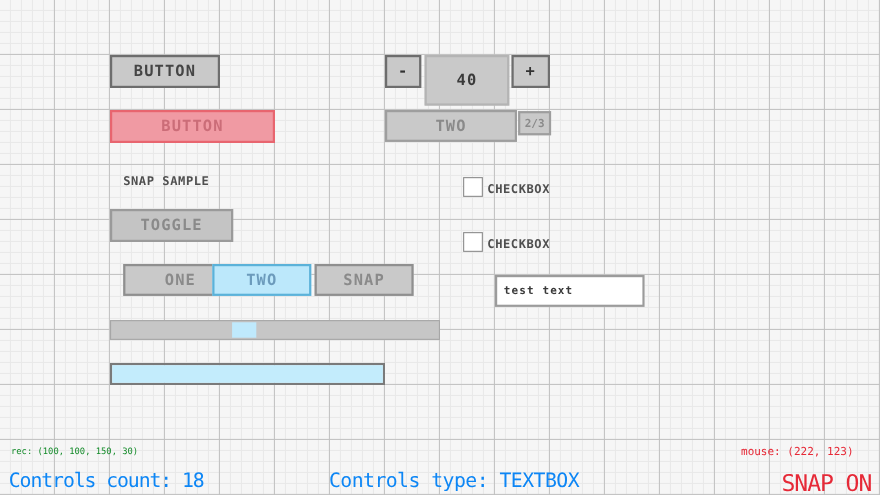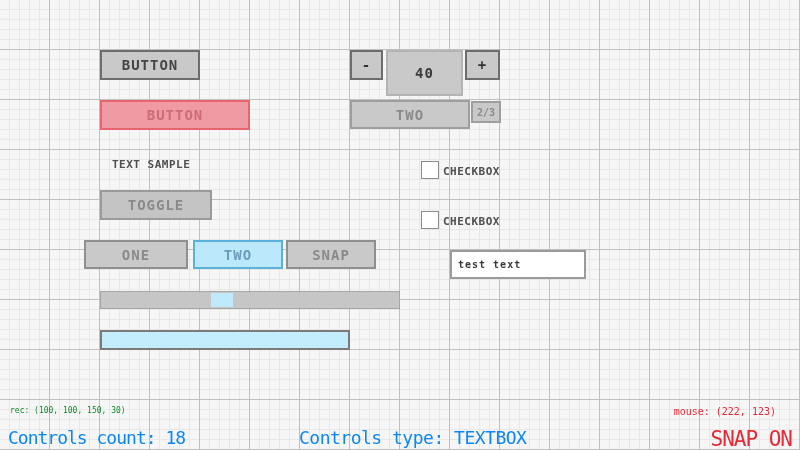--- a/index.html
+++ b/index.html
@@ -38,21 +38,21 @@
   .dropdown-pg  { left:471px; top:101px; width:30px;  height:22px; border-color:#9e9e9e;
                   font-size:10px; letter-spacing:0; }
 
   .lbl          { position:absolute; font-weight:bold; font-size:11px; color:#4f4f4f;
                   letter-spacing:0.5px; white-space:nowrap; }
   .lbl-sample   { left:112px; top:158px; }
 
   .toggle       { left:100px; top:190px; width:112px; height:30px; border-color:#9a9a9a; background:#c4c4c4; }
 
   .tab          { top:240px; height:29px; }
-  .tab-one      { left:84px; width:104px; }
+  .tab-one      { left:112px; width:104px; }
   .tab-two      { left:193px; width:90px; background:#bce8fb; border-color:#5bb2d9; color:#6c9bbc; }
   .tab-three    { left:286px; width:90px; }
 
   .cb-box       { position:absolute; width:18px; height:18px; background:#ffffff;
                   border:1px solid #8b8b8b; }
   .cb1          { left:421px; top:161px; }
   .cb2          { left:421px; top:211px; }
   .cb-lbl1      { left:443px; top:165px; }
   .cb-lbl2      { left:443px; top:215px; }
 
@@ -86,21 +86,21 @@
 
   <div class="ctl btn-active">BUTTON</div>
 
   <div class="ctl spin-minus">-</div>
   <div class="ctl spin-value">40</div>
   <div class="ctl spin-plus">+</div>
 
   <div class="ctl dropdown">TWO</div>
   <div class="ctl dropdown-pg">2/3</div>
 
-  <div class="lbl lbl-sample">TEXT SAMPLE</div>
+  <div class="lbl lbl-sample">SNAP SAMPLE</div>
 
   <div class="ctl toggle">TOGGLE</div>
 
   <div class="ctl tab tab-one">ONE</div>
   <div class="ctl tab tab-two">TWO</div>
   <div class="ctl tab tab-three">SNAP</div>
 
   <div class="cb-box cb1"></div>
   <div class="lbl cb-lbl1">CHECKBOX</div>
 

